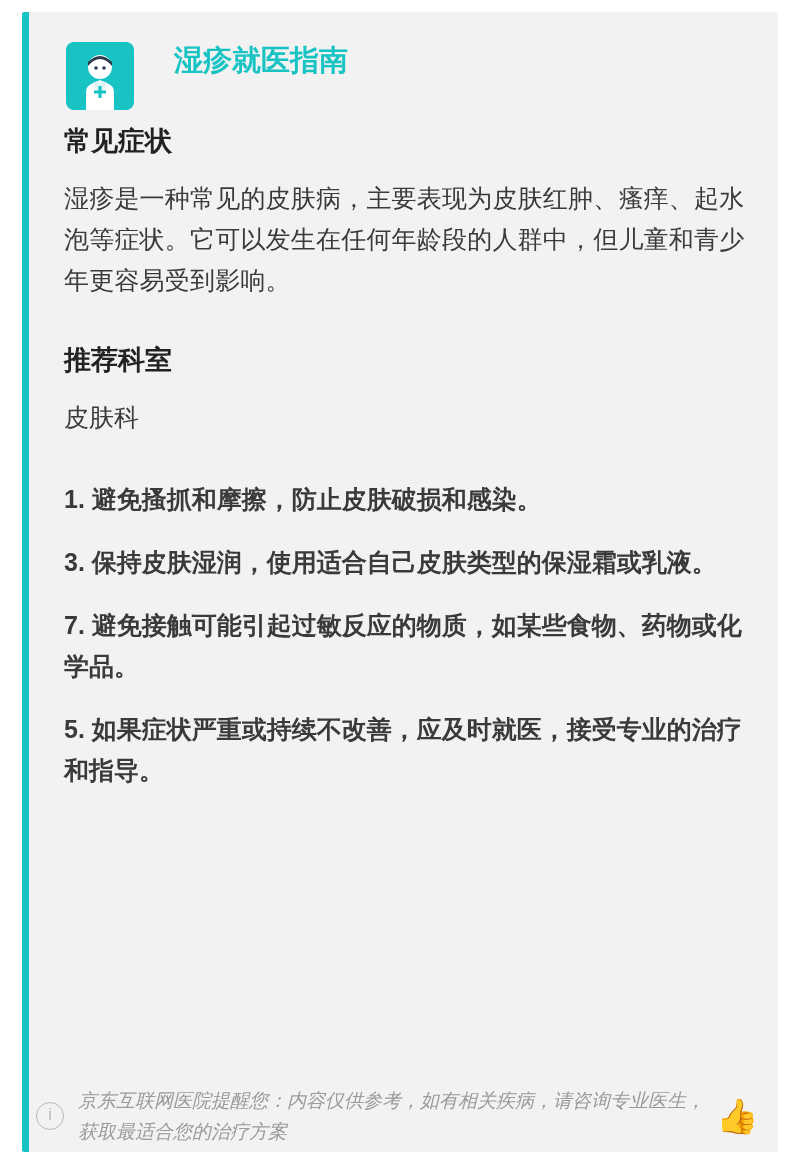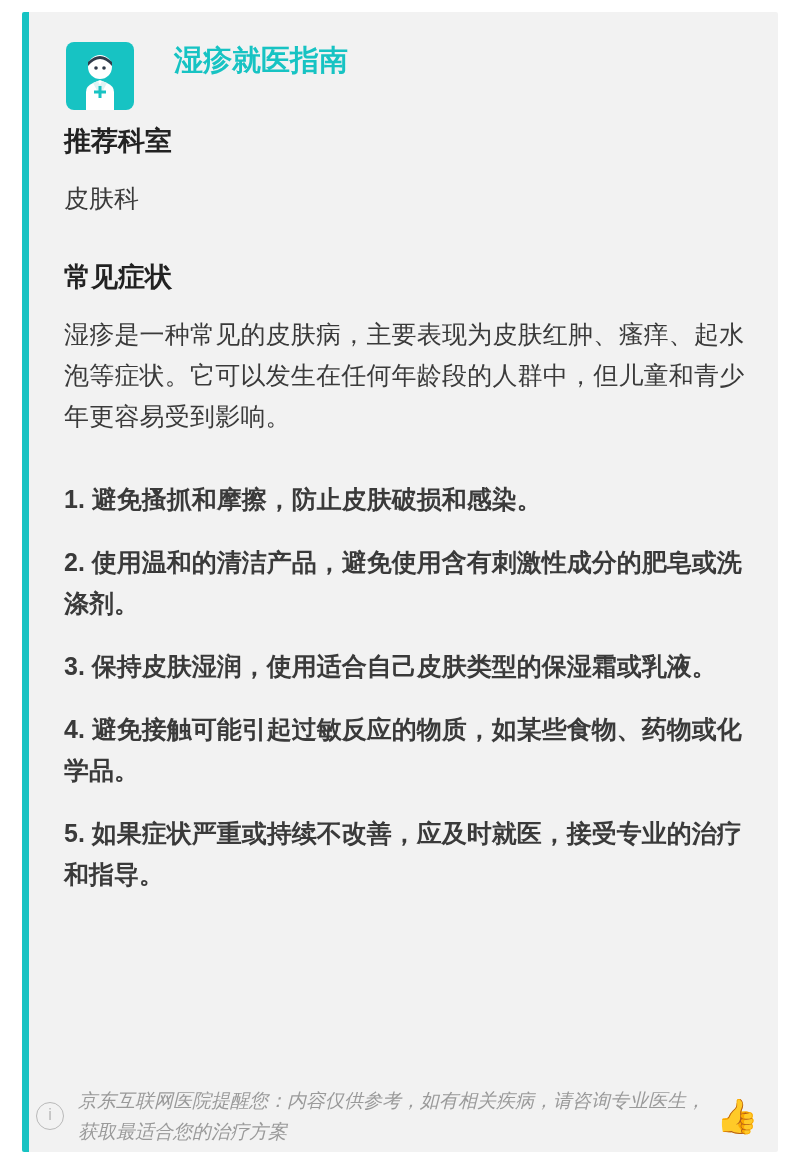--- a/index.html
+++ b/index.html
@@ -132,35 +132,34 @@
     <circle cx="38" cy="26" r="1.8" fill="#2f3b4a"></circle>
     <rect x="32.5" y="44" width="3" height="12" fill="#17c3c3"></rect>
     <rect x="28" y="48.5" width="12" height="3" fill="#17c3c3"></rect>
   </svg>
 
   <div class="content">
 
     <h1 class="title">湿疹就医指南</h1>
 
     <div class="section">
+      <h2>常见症状</h2>
+      <p class="body-text">湿疹是一种常见的皮肤病，主要表现为皮肤红肿、瘙痒、起水泡等症状。它可以发生在任何年龄段的人群中，但儿童和青少年更容易受到影响。</p>
+    </div>
+
+    <div class="section">
       <h2>推荐科室</h2>
       <p class="dept">皮肤科</p>
     </div>
 
     <div class="section">
-      <h2>常见症状</h2>
-      <p class="body-text">湿疹是一种常见的皮肤病，主要表现为皮肤红肿、瘙痒、起水泡等症状。它可以发生在任何年龄段的人群中，但儿童和青少年更容易受到影响。</p>
-    </div>
-
-    <div class="section">
       <div class="tips">
         <p class="tip">1. 避免搔抓和摩擦，防止皮肤破损和感染。</p>
-        <p class="tip">2. 使用温和的清洁产品，避免使用含有刺激性成分的肥皂或洗涤剂。</p>
         <p class="tip">3. 保持皮肤湿润，使用适合自己皮肤类型的保湿霜或乳液。</p>
-        <p class="tip">4. 避免接触可能引起过敏反应的物质，如某些食物、药物或化学品。</p>
+        <p class="tip">7. 避免接触可能引起过敏反应的物质，如某些食物、药物或化学品。</p>
         <p class="tip">5. 如果症状严重或持续不改善，应及时就医，接受专业的治疗和指导。</p>
       </div>
     </div>
 
   </div>
 </div>
 
 <div class="footer">
   <div class="footer-icon">i</div>
   <div class="footer-text">京东互联网医院提醒您：内容仅供参考，如有相关疾病，请咨询专业医生，获取最适合您的治疗方案</div>

